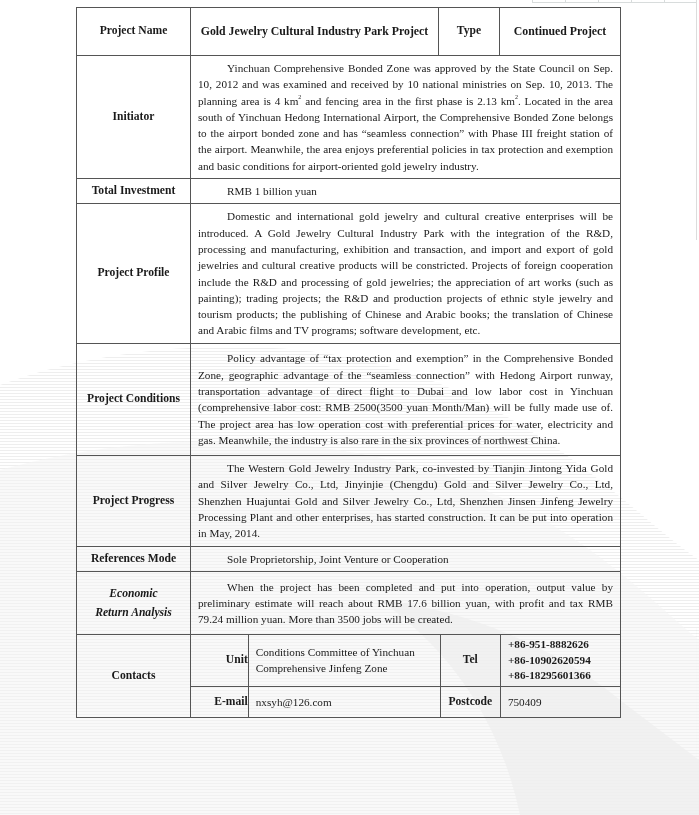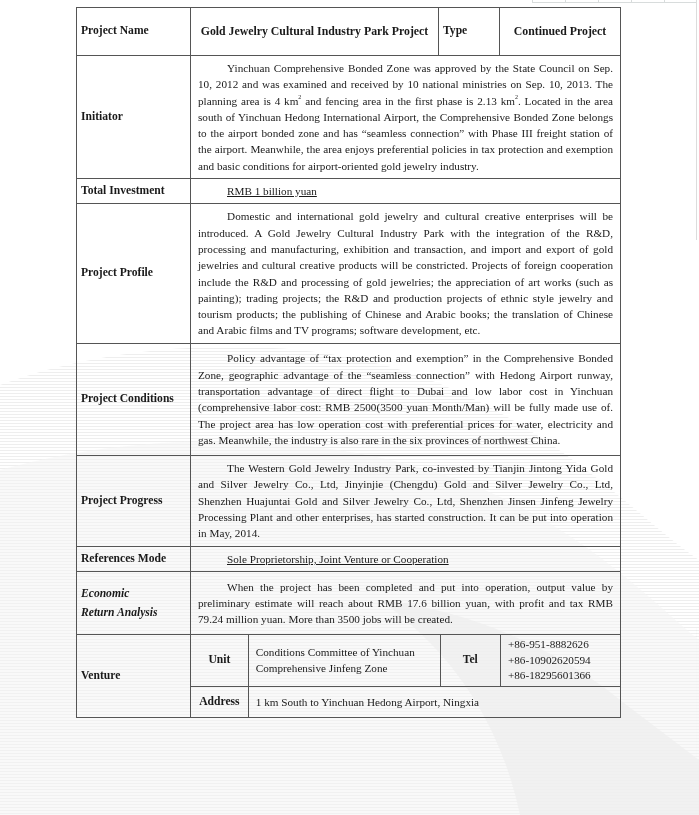--- a/index.html
+++ b/index.html
@@ -63,36 +63,35 @@
     line-height: 16.3px;
     z-index: 2;
   }
   .doc-table td {
     border: 1.3px solid #555;
     padding: 0;
     vertical-align: middle;
   }
   .lbl {
     font-weight: bold;
-    text-align: left;
+    text-align: center;
     font-size: 11.6px;
     padding: 0 4px !important;
   }
   .val {
     text-align: justify;
     padding: 4px 7px 4px 7px !important;
   }
   .val p {
     margin: 0;
     text-indent: 2.6em;
     text-align: justify;
   }
   .val.single {
     padding-left: 36px !important;
-    text-decoration: underline;
   }
   .head-title {
     font-weight: bold;
     text-align: center;
     font-size: 11.8px;
     margin-left: 38px;
   }
   sup { font-size: 6px; vertical-align: top; line-height: 8px; }
 
   
@@ -105,32 +104,32 @@
     table-layout: fixed;
     font-size: 11.2px;
     line-height: 16px;
   }
   .contacts-table td {
     border: 1.3px solid #555;
     vertical-align: middle;
   }
   .contacts-table tr:first-child td { border-top: none; }
   .contacts-table tr:last-child td { border-bottom: none; }
-  .contacts-table td:first-child { border-left: none; }
+  .contacts-table td:first-child { border-left: none; text-align: right; }
   .contacts-table td:last-child { border-right: none; }
   .c-lbl {
     font-weight: bold;
     text-align: center;
     font-size: 11.6px;
   }
   .c-val {
     padding: 0 7px !important;
     text-align: left;
   }
-  .tel-lines div { line-height: 15.5px; }
+  .tel-lines div { line-height: 15.5px; font-weight: bold; }
 </style>
 </head>
 <body>
 
 <svg class="bg-swoosh" width="699" height="815" viewBox="0 0 699 815" style="left:0;top:0;z-index:1;">
   <defs>
     <pattern id="lines" width="4" height="3" patternUnits="userSpaceOnUse">
       <rect width="4" height="3" fill="#ffffff"></rect>
       <rect y="0" width="4" height="1" fill="#ececec"></rect>
     </pattern>
@@ -210,21 +209,21 @@
       <div>Economic</div>
       <div>Return Analysis</div>
     </td>
     <td class="val" colspan="3">
       <p>When the project has been completed and put into operation, output value by preliminary estimate will reach about RMB 17.6 billion yuan, with profit and tax RMB 79.24 million yuan. More than 3500 jobs will be created.</p>
     </td>
   </tr>
 
 
   <tr>
-    <td class="lbl">Venture</td>
+    <td class="lbl">Contacts</td>
     <td class="contacts-cell" colspan="3">
       <table class="contacts-table">
         <colgroup>
           <col style="width:57px">
           <col style="width:191px">
           <col style="width:60px">
           <col style="width:119px">
         </colgroup>
         <tbody>
               <tr style="height:51px">
@@ -234,21 +233,23 @@
             <div>Comprehensive Jinfeng Zone</div>
           </td>
           <td class="c-lbl">Tel</td>
           <td class="c-val tel-lines">
             <div>+86-951-8882626</div>
             <div>+86-10902620594</div>
             <div>+86-18295601366</div>
           </td>
         </tr>
         <tr style="height:31px">
-          <td class="c-lbl">Address</td>
-          <td class="c-val" colspan="3">1 km South to Yinchuan Hedong Airport, Ningxia</td>
+          <td class="c-lbl">E-mail</td>
+          <td class="c-val">nxsyh@126.com</td>
+          <td class="c-lbl">Postcode</td>
+          <td class="c-val">750409</td>
         </tr>
       </tbody>
           </table>
     </td>
   </tr>
 </tbody>
   </table>
 
 </body></html>

